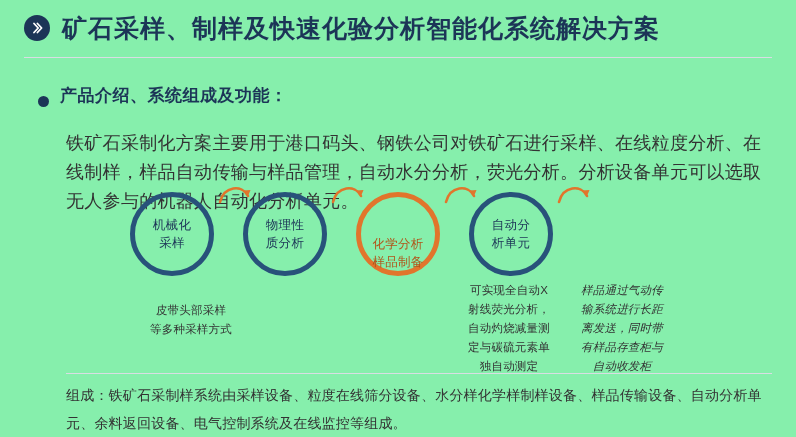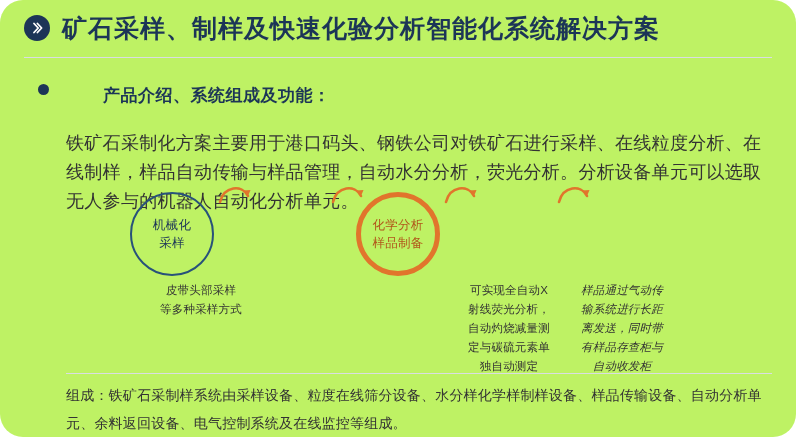--- a/index.html
+++ b/index.html
@@ -10,22 +10,21 @@
     width: 796px;
     height: 437px;
     background: #ffffff;
     font-family: "Liberation Sans", sans-serif;
     overflow: hidden;
   }
   .page {
     position: relative;
     width: 796px;
     height: 437px;
-    background: #bef264;
-    border-radius: 23px;
+    background: #86efac;
   }
 
   
   .header {
     position: absolute;
     left: 0;
     top: 0;
     width: 796px;
     height: 56px;
     display: flex;
@@ -60,22 +59,21 @@
     height: 1px;
     background: #d9dde3;
   }
 
   
   .section-title-row {
     position: absolute;
     left: 38px;
     top: 84px;
     display: flex;
-    align-items: flex-start;
-    gap: 43px;
+    align-items: flex-end;
   }
   .bullet-dot {
     width: 11px;
     height: 11px;
     border-radius: 50%;
     background: #1c3557;
     flex: 0 0 auto;
   }
   .section-title {
     margin-left: 11px;
@@ -121,22 +119,22 @@
     align-items: center;
     justify-content: center;
     text-align: center;
   }
   .circle-label {
     font-size: 12.5px;
     line-height: 18px;
     font-weight: normal;
     letter-spacing: 0.3px;
   }
-  .c-blue { border: 2px solid #a21caf; color: #1c3557; }
-  .c-orange { border: 5px solid #e1752c; color: #b1551a; }
+  .c-blue { border: 5px solid #a21caf; color: #1c3557; }
+  .c-orange { border: 5px solid #e1752c; color: #b1551a; align-items: flex-end; }
 
   .arrow {
     position: absolute;
     top: -12px;
     width: 34px;
     height: 26px;
   }
 
   
   .descs {
@@ -207,20 +205,25 @@
       </div>
     </div>
 
     <div class="arrow" style="left:88px;">
       <svg width="34" height="26" viewBox="0 0 34 26" aria-hidden="true">
         <path d="M2 22 C6 6, 24 4, 30 16" fill="none" stroke="#e1752c" stroke-width="2.6" stroke-linecap="round"></path>
         <path d="M30 16 L25.5 10.5 L32.5 10" fill="#e1752c"></path>
       </svg>
     </div>
 
+    <div class="circle-item" style="left:113px;">
+      <div class="circle c-blue" style="border-color: rgb(40, 82, 122);">
+        <div class="circle-label">物理性<br>质分析</div>
+      </div>
+    </div>
 
     <div class="arrow" style="left:201px;">
       <svg width="34" height="26" viewBox="0 0 34 26" aria-hidden="true">
         <path d="M2 22 C6 6, 24 4, 30 16" fill="none" stroke="#e1752c" stroke-width="2.6" stroke-linecap="round"></path>
         <path d="M30 16 L25.5 10.5 L32.5 10" fill="#e1752c"></path>
       </svg>
     </div>
 
     <div class="circle-item" style="left:226px;">
       <div class="circle c-orange" style="border-color: rgb(225, 117, 44);">
@@ -228,32 +231,37 @@
       </div>
     </div>
 
     <div class="arrow" style="left:314px;">
       <svg width="34" height="26" viewBox="0 0 34 26" aria-hidden="true">
         <path d="M2 22 C6 6, 24 4, 30 16" fill="none" stroke="#e1752c" stroke-width="2.6" stroke-linecap="round"></path>
         <path d="M30 16 L25.5 10.5 L32.5 10" fill="#e1752c"></path>
       </svg>
     </div>
 
+    <div class="circle-item" style="left:339px;">
+      <div class="circle c-blue" style="border-color: rgb(40, 82, 122);">
+        <div class="circle-label">自动分<br>析单元</div>
+      </div>
+    </div>
 
     <div class="arrow" style="left:427px;">
       <svg width="34" height="26" viewBox="0 0 34 26" aria-hidden="true">
         <path d="M2 22 C6 6, 24 4, 30 16" fill="none" stroke="#e1752c" stroke-width="2.6" stroke-linecap="round"></path>
         <path d="M30 16 L25.5 10.5 L32.5 10" fill="#e1752c"></path>
       </svg>
     </div>
 
   </div>
 
   <div class="descs">
-    <div class="desc" style="left:16px;   width:118px;">皮带头部采样<br>等多种采样方式</div>
+    <div class="desc" style="left:6px;   width:118px;margin-top:20px;">皮带头部采样<br>等多种采样方式</div>
     <div class="desc" style="left:328px; width:110px;">可实现全自动X<br>射线荧光分析，<br>自动灼烧减量测<br>定与碳硫元素单<br>独自动测定</div>
     <div class="desc" style="left:440px; width:112px;font-style:italic;">样品通过气动传<br>输系统进行长距<br>离发送，同时带<br>有样品存查柜与<br>自动收发柜</div>
   </div>
 
   <div class="footer-rule"></div>
   <div class="footer-note">组成：铁矿石采制样系统由采样设备、粒度在线筛分设备、水分样化学样制样设备、样品传输设备、自动分析单元、余料返回设备、电气控制系统及在线监控等组成。</div>
 
 </div>
 
 </body></html>

